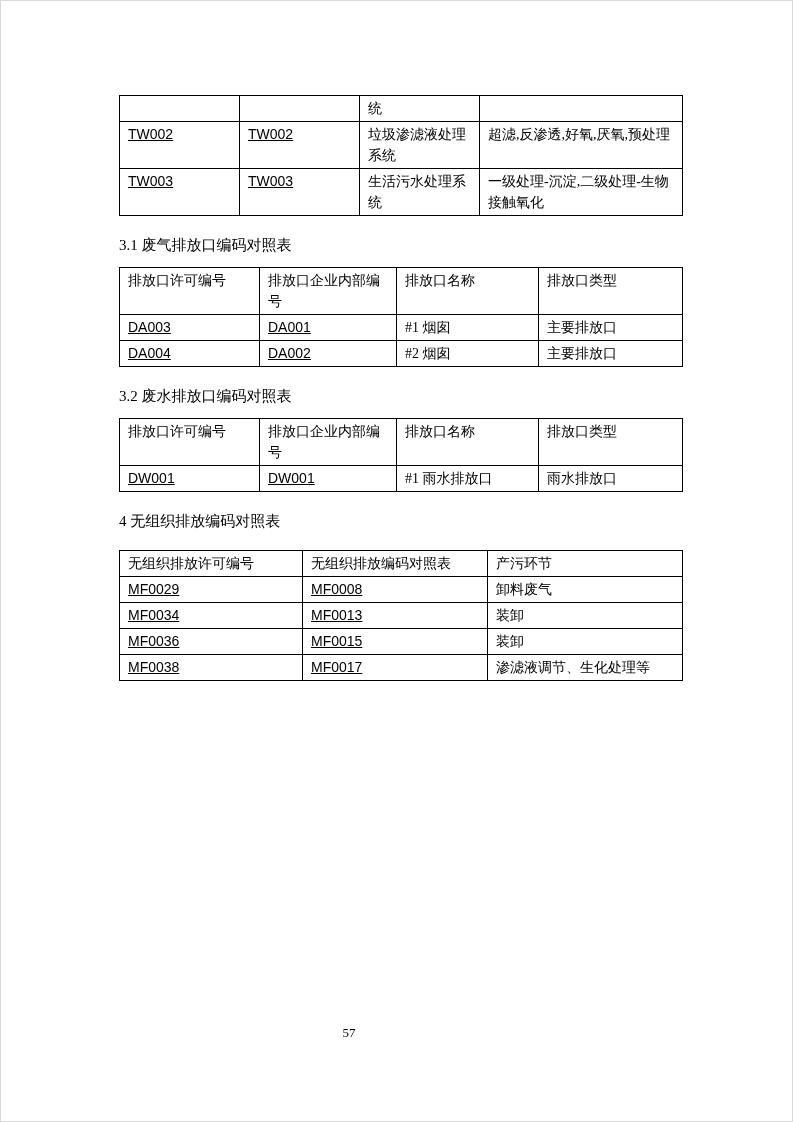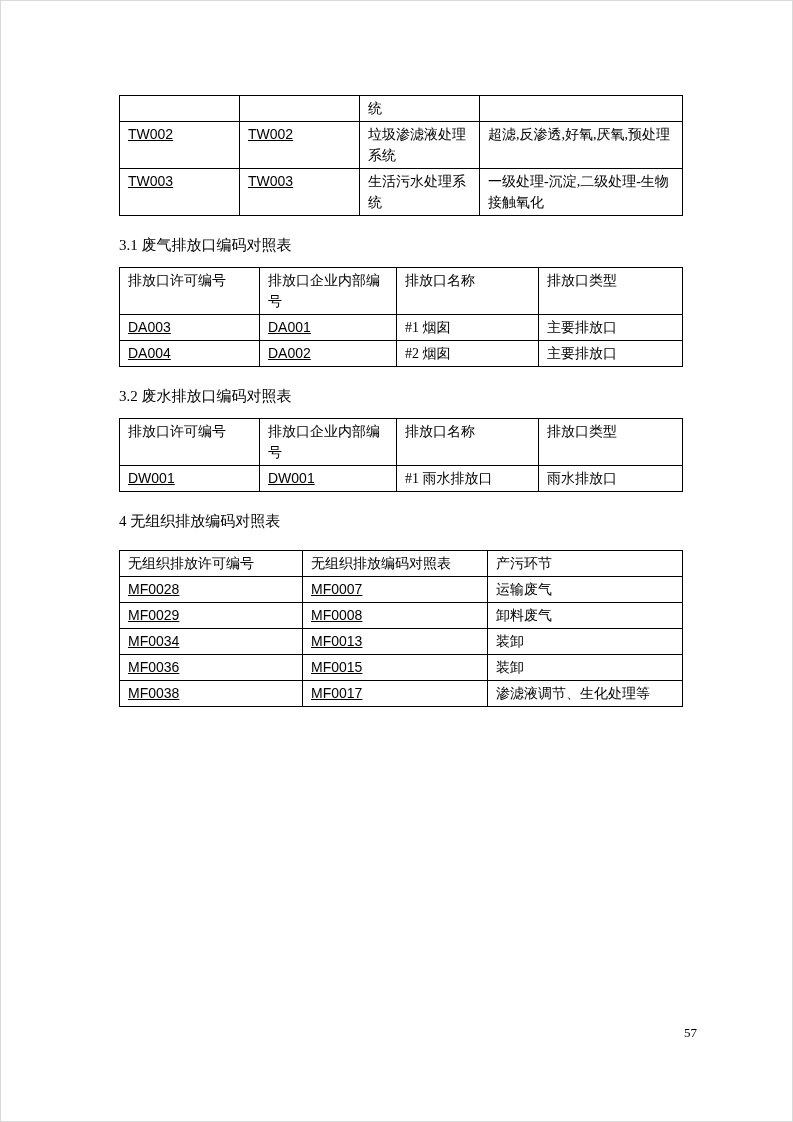--- a/index.html
+++ b/index.html
@@ -47,21 +47,21 @@
     margin: 20px 0 12px 0;
   }
   .heading-tight {
     margin-bottom: 19px;
   }
   .pagenum {
     position: absolute;
     left: 0;
     top: 1024px;
     width: 696px;
-    text-align: right;
+    text-align: center;
     font-size: 13px;
   }
 </style>
 </head>
 <body>
 
 <div class="page">
 
   <table class="tbl">
     <colgroup>
@@ -156,25 +156,20 @@
         <col style="width:185px">
         <col style="width:195px">
     </colgroup>
     <tbody>
       <tr>
         <th>无组织排放许可编号</th>
         <th>无组织排放编码对照表</th>
         <th>产污环节</th>
       </tr>
       <tr>
-        <td class="code">MF0028</td>
-        <td class="code">MF0007</td>
-        <td>运输废气</td>
-      </tr>
-      <tr>
         <td class="code">MF0029</td>
         <td class="code">MF0008</td>
         <td>卸料废气</td>
       </tr>
       <tr>
         <td class="code">MF0034</td>
         <td class="code">MF0013</td>
         <td>装卸</td>
       </tr>
       <tr>

